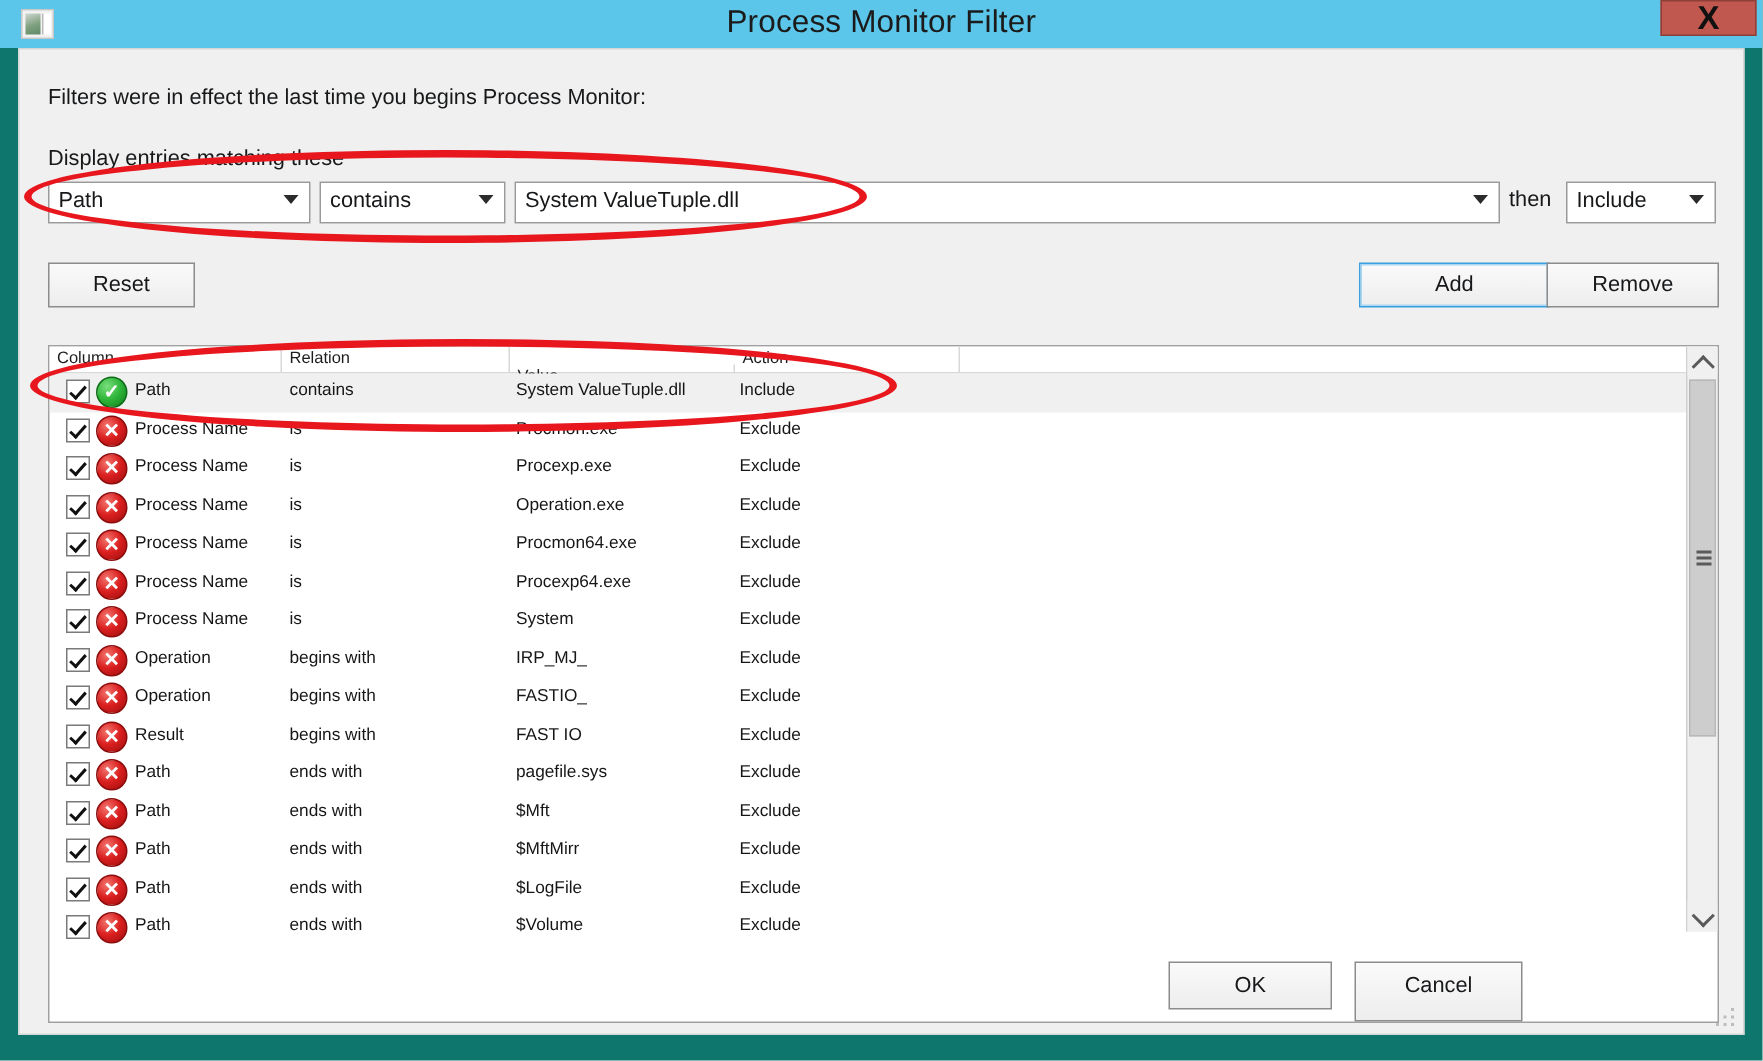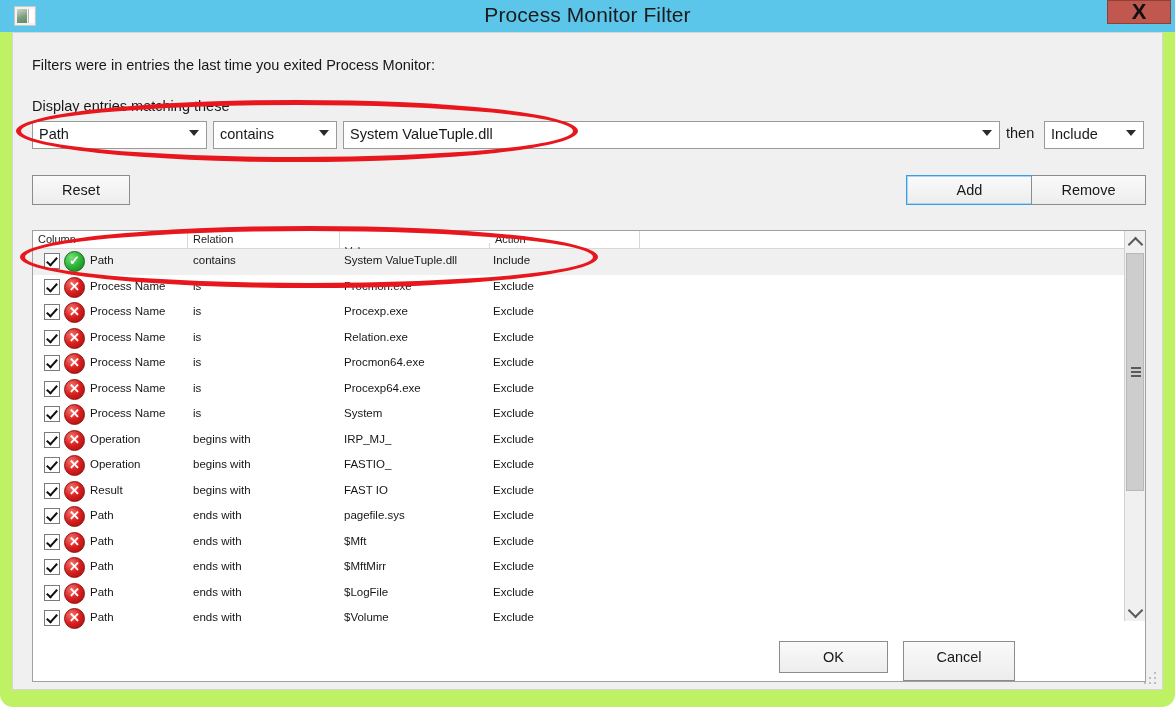--- a/index.html
+++ b/index.html
@@ -12,23 +12,22 @@
     height: 707px;
     font-family: "Liberation Sans", sans-serif;
     overflow: hidden;
   }
 
   
   #window {
     position: relative;
     width: 1175px;
     height: 707px;
-    background: #bef264;
-    box-sizing: border-box;
-    border-radius: 13px;
+    background: #0f766e;
+    box-sizing: border-box;
   }
 
   
   #titlebar {
     position: absolute;
     left: 0; top: 0;
     width: 1175px;
     height: 32px;
     background: #5bc5ea;
   }
@@ -353,21 +352,21 @@
       <div class="glyph-right"></div>
     </div>
     <div id="title-text">Process Monitor Filter</div>
     <div id="close-button">
       <div class="x">X</div>
     </div>
   </div>
 
   <div id="client">
 
-    <div id="intro-text">Filters were in entries the last time you exited Process Monitor:</div>
+    <div id="intro-text">Filters were in effect the last time you begins Process Monitor:</div>
     <div id="group-label">Display entries matching these</div>
 
     <div class="combo" id="combo-column">
       <span class="ctext">Path</span>
       <span class="arrow"></span>
     </div>
 
     <div class="combo" id="combo-relation">
       <span class="ctext">contains</span>
       <span class="arrow"></span>
@@ -427,21 +426,21 @@
             <div class="cell c-val">Procexp.exe</div>
             <div class="cell c-act">Exclude</div>
           </div>
           <div class="row">
             <div class="chk"></div>
             <div class="badge exclude">
               <div class="mark">✕</div>
             </div>
             <div class="cell c-col">Process Name</div>
             <div class="cell c-rel">is</div>
-            <div class="cell c-val">Relation.exe</div>
+            <div class="cell c-val">Operation.exe</div>
             <div class="cell c-act">Exclude</div>
           </div>
           <div class="row">
             <div class="chk"></div>
             <div class="badge exclude">
               <div class="mark">✕</div>
             </div>
             <div class="cell c-col">Process Name</div>
             <div class="cell c-rel">is</div>
             <div class="cell c-val">Procmon64.exe</div>

